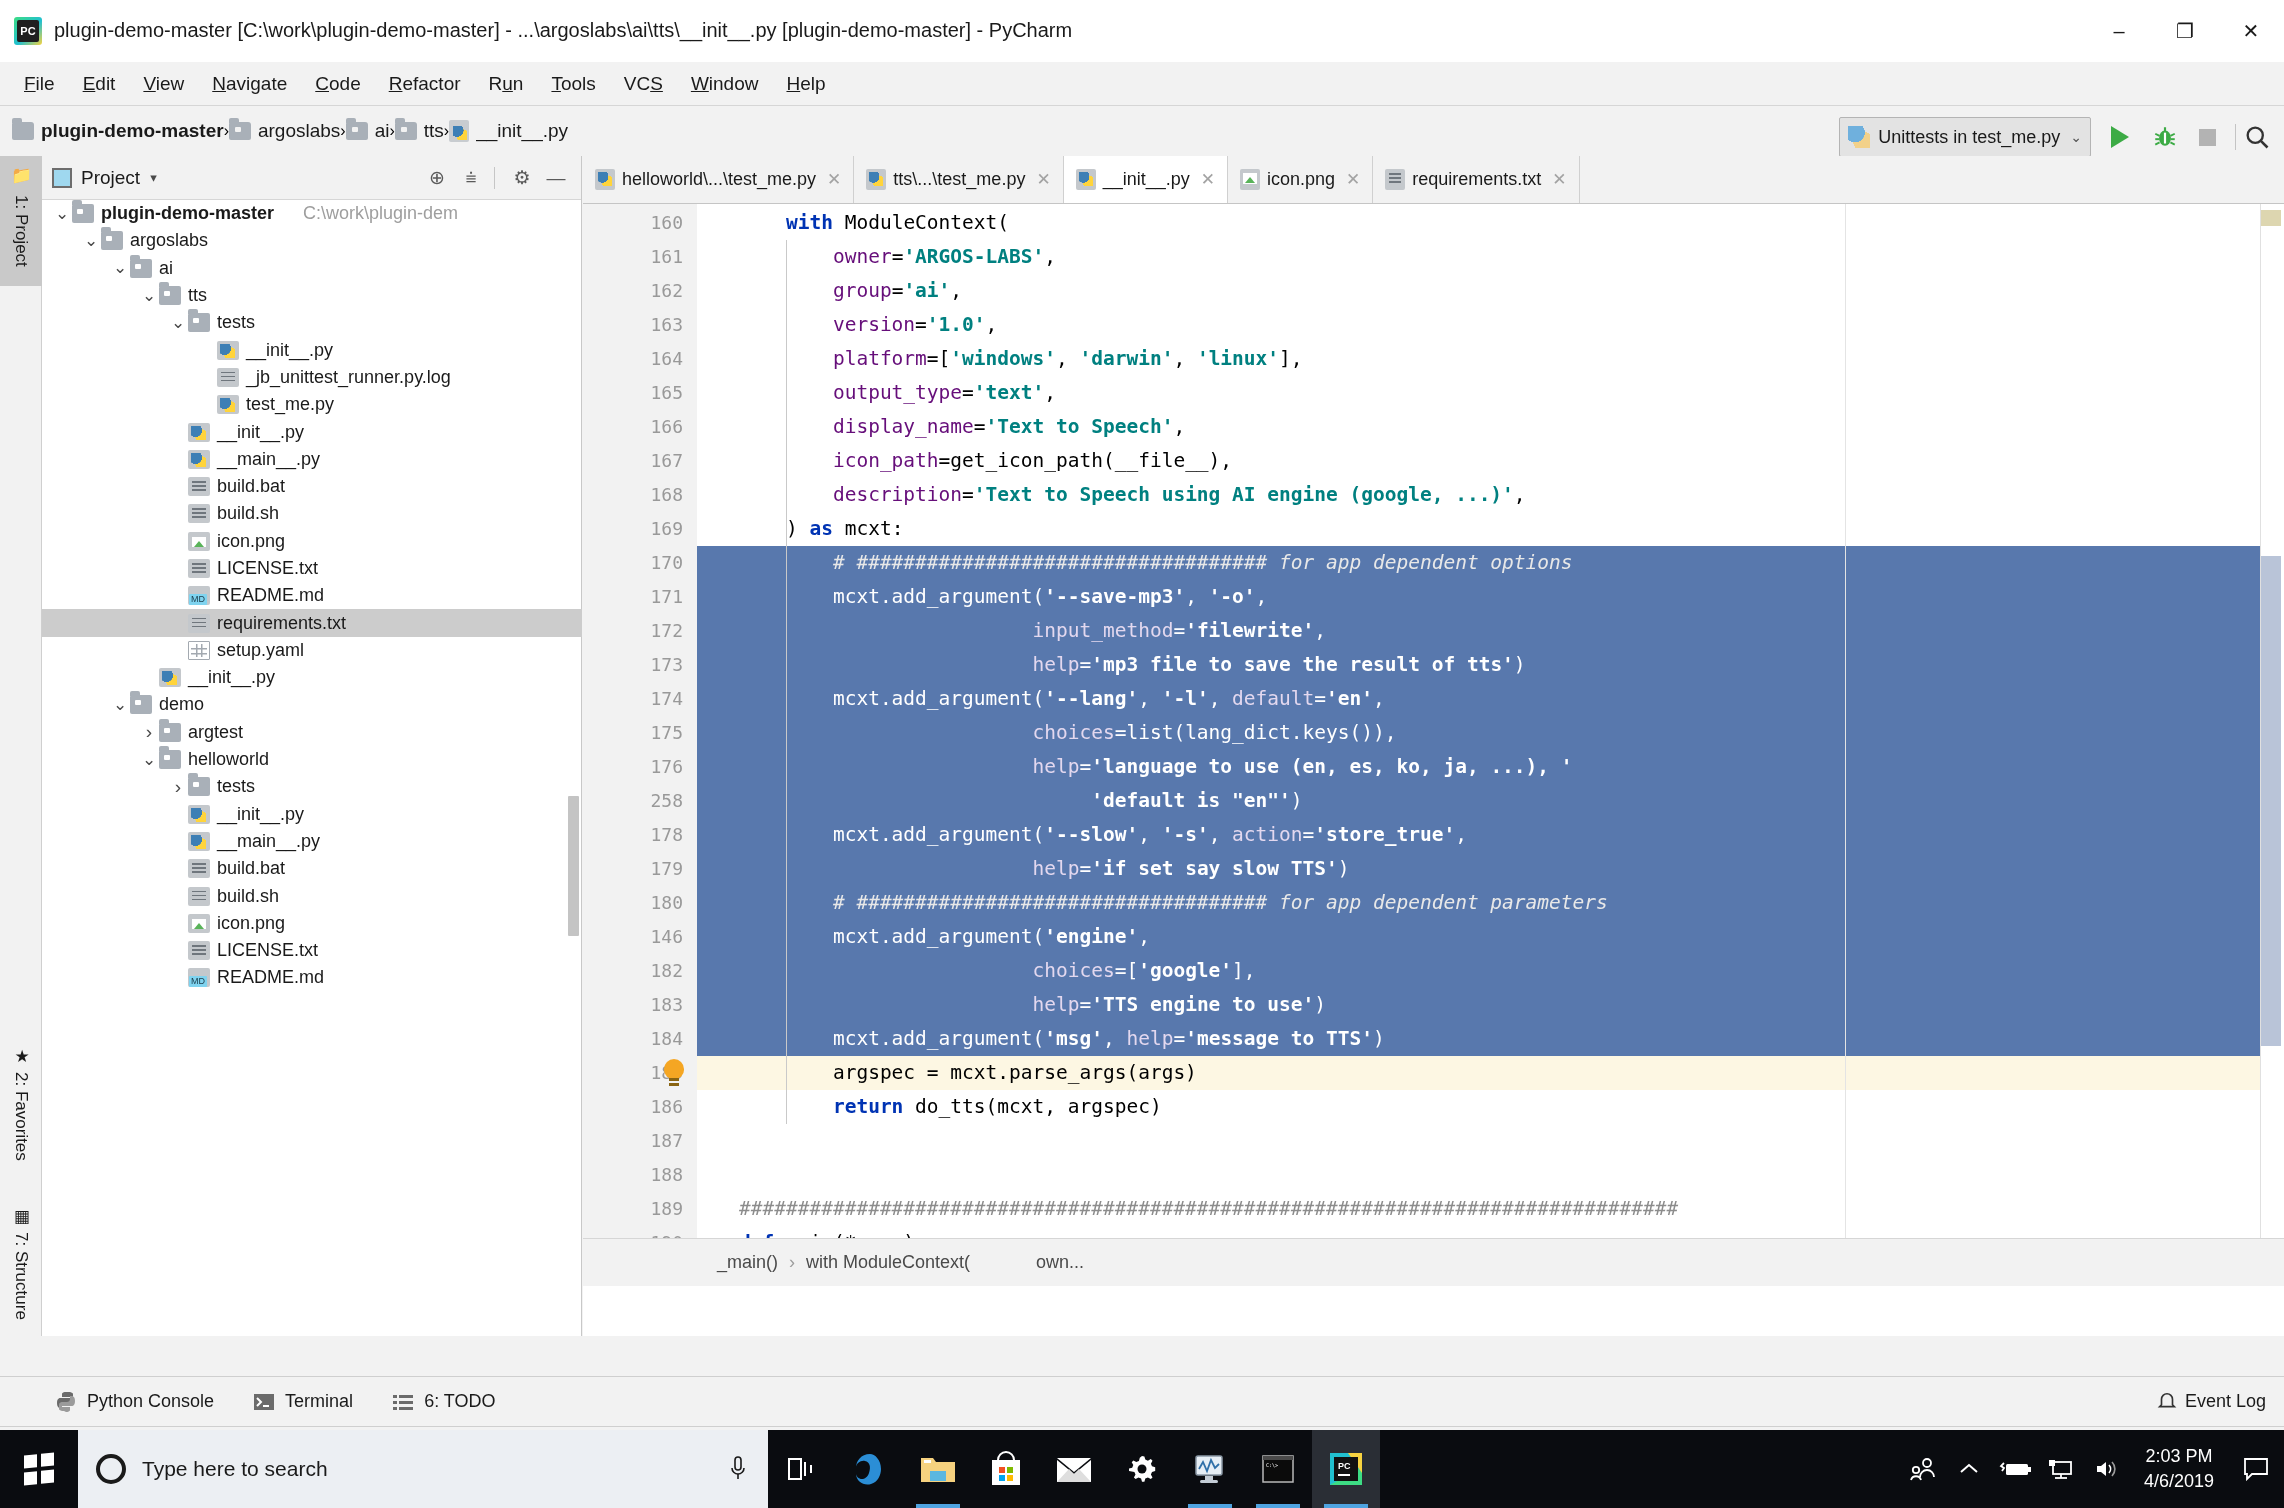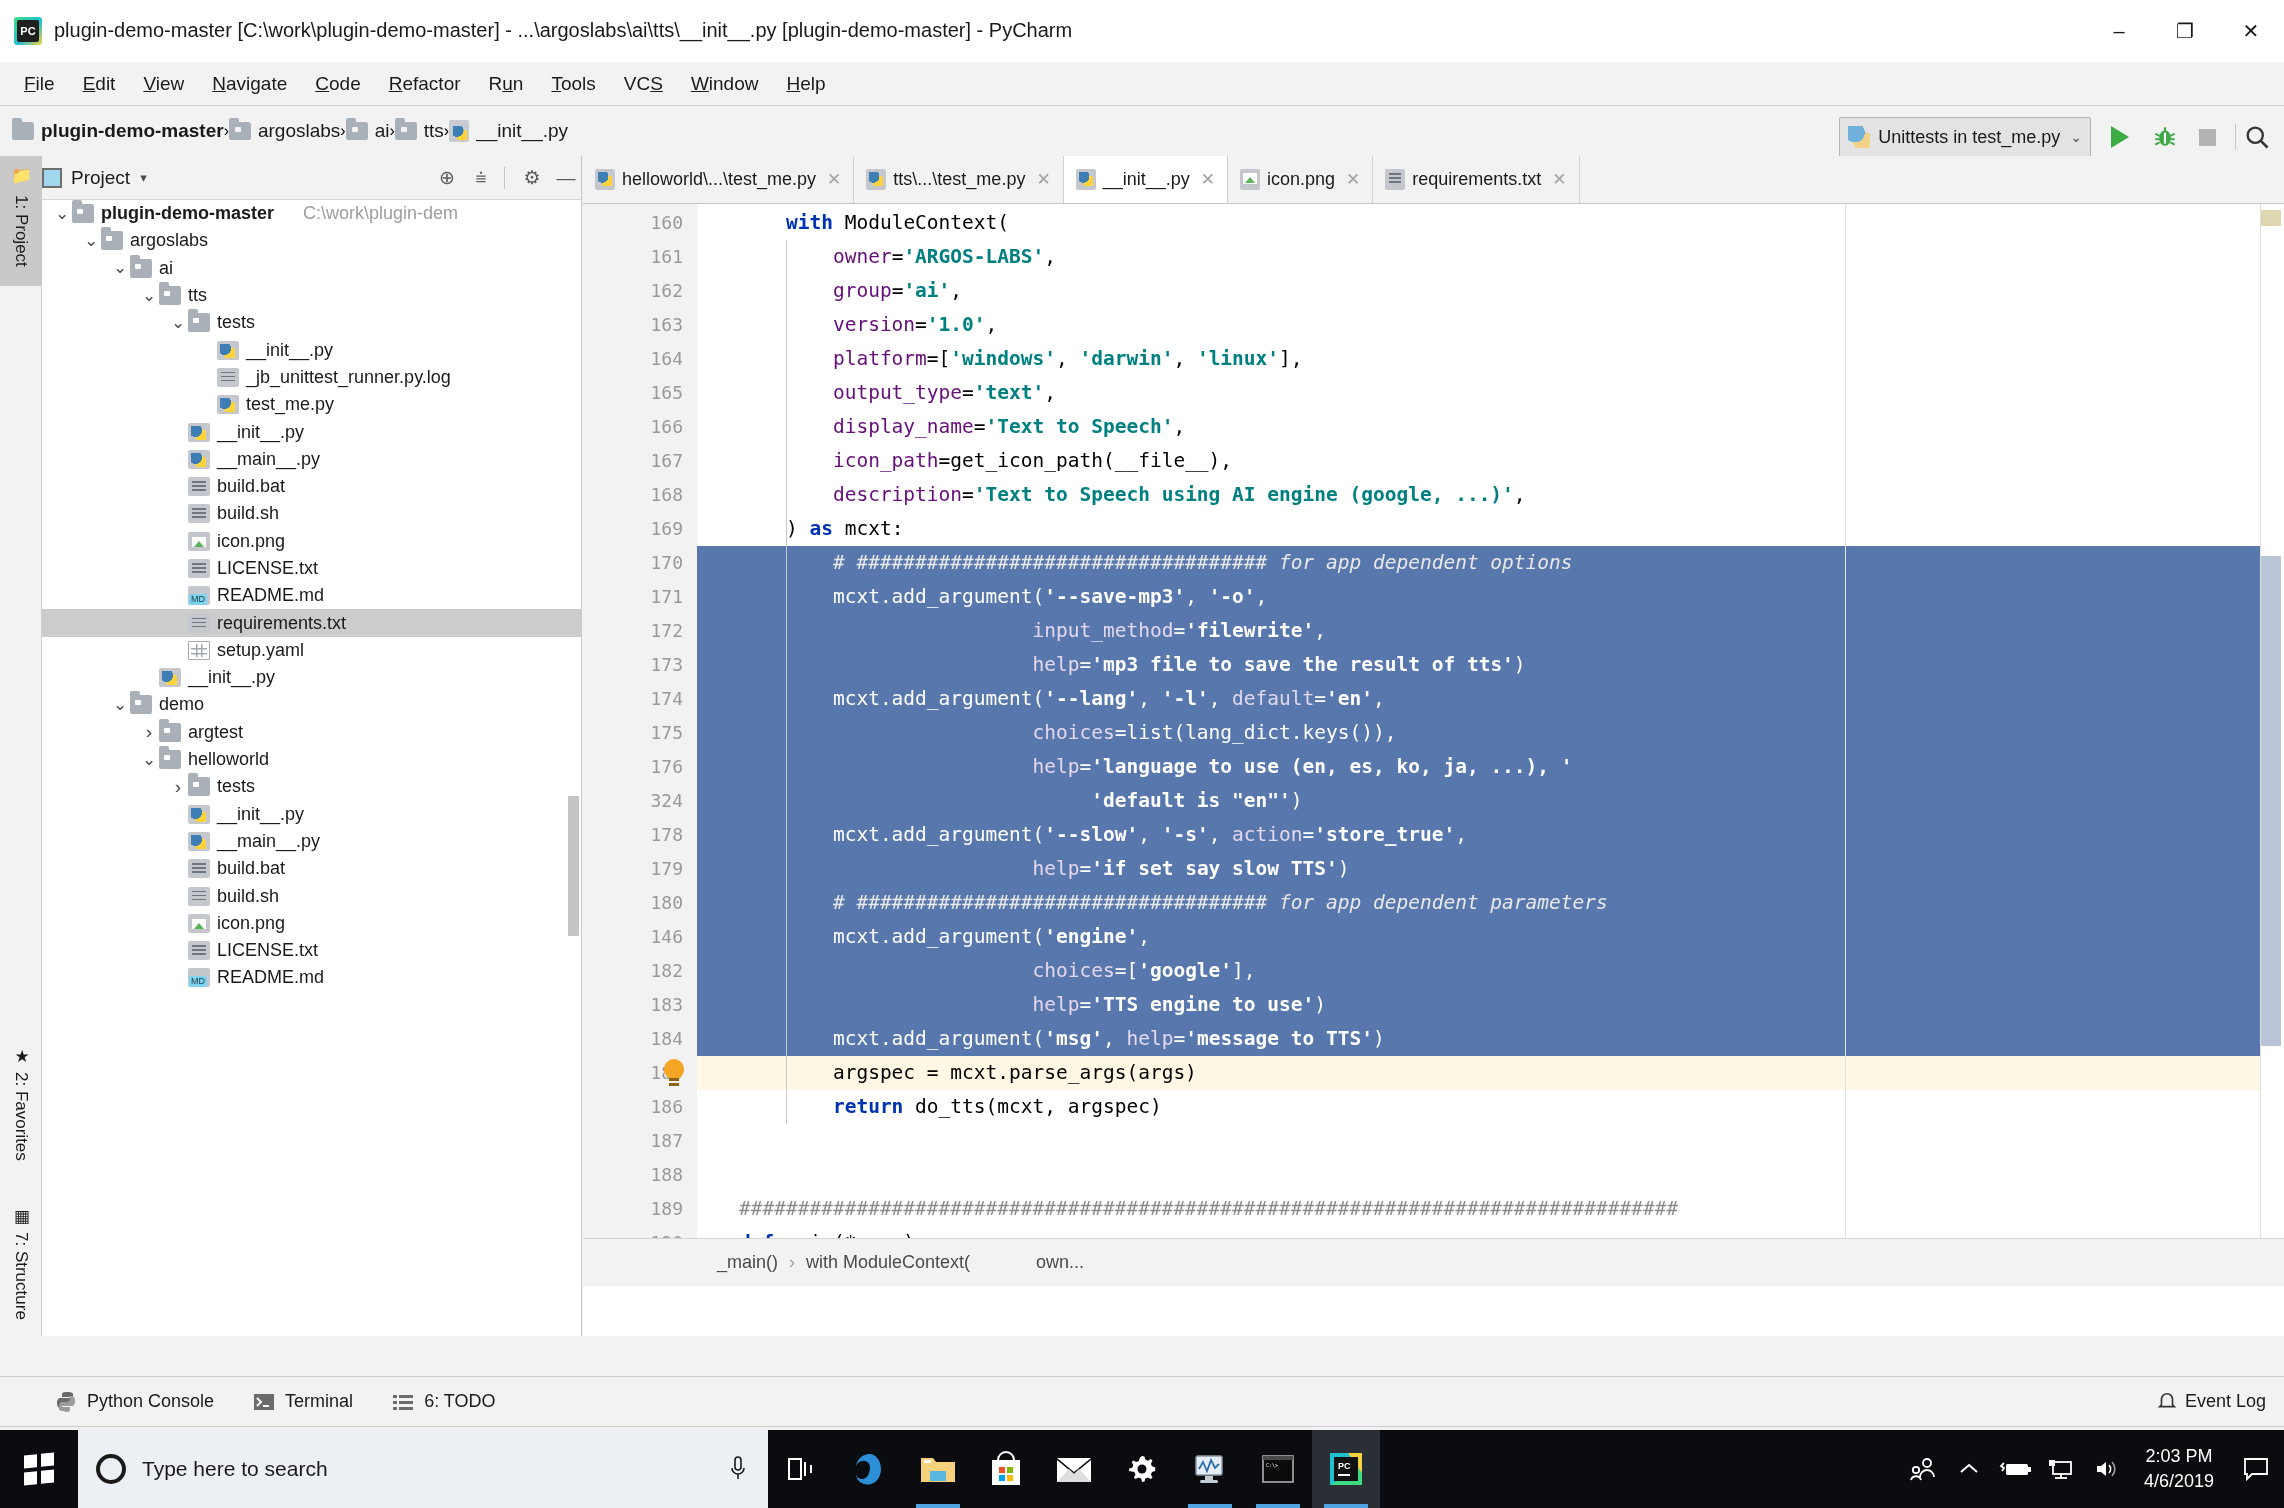--- a/index.html
+++ b/index.html
@@ -99,21 +99,21 @@
   #vtab-struct  { top:1040px; height:140px; }
   .vtab .glyph { font-size:17px; }
 
   
   #projectpanel {
     position:absolute; left:42px; top:156px; width:540px; height:1180px;
     background:#ffffff; border-right:1px solid #c8c8c8;
   }
   #project-header {
     height:44px; background:#f2f2f2; border-bottom:1px solid #d6d6d6;
-    display:flex; align-items:center; padding:0 0;
+    display:flex; align-items:center; padding:0 10px;
   }
   #project-header .sq { width:20px;height:20px;border:2px solid #6d6d6d;background:#9fd8ef;margin-right:9px;}
   #project-header .ptitle { font-size:19px; color:#1a1a1a; }
   #project-header .chev { margin-left:10px; font-size:13px; color:#4a4a4a;}
   .ph-spacer { flex:1; }
   .ph-icon { width:30px;height:30px; display:flex;align-items:center;justify-content:center; color:#5a5a5a; font-size:19px; margin-left:4px;}
   .ph-sep { width:1px;height:22px;background:#c6c6c6;margin:0 8px;}
 
   #tree { position:absolute; left:0; top:44px; width:540px; height:1136px; overflow:hidden; }
   .trow { height:27.3px; display:flex; align-items:center; font-size:18px; color:#1a1a1a; white-space:nowrap; position:relative;}
@@ -570,21 +570,21 @@
       <div class="lnum" style="top: 240px;">167</div>
       <div class="lnum" style="top: 274px;">168</div>
       <div class="lnum" style="top: 308px;">169</div>
       <div class="lnum" style="top: 342px;">170</div>
       <div class="lnum" style="top: 376px;">171</div>
       <div class="lnum" style="top: 410px;">172</div>
       <div class="lnum" style="top: 444px;">173</div>
       <div class="lnum" style="top: 478px;">174</div>
       <div class="lnum" style="top: 512px;">175</div>
       <div class="lnum" style="top: 546px;">176</div>
-      <div class="lnum" style="top: 580px;">324</div>
+      <div class="lnum" style="top: 580px;">258</div>
       <div class="lnum" style="top: 614px;">178</div>
       <div class="lnum" style="top: 648px;">179</div>
       <div class="lnum" style="top: 682px;">180</div>
       <div class="lnum" style="top: 716px;">146</div>
       <div class="lnum" style="top: 750px;">182</div>
       <div class="lnum" style="top: 784px;">183</div>
       <div class="lnum" style="top: 818px;">184</div>
       <div class="lnum" style="top: 852px;">185</div>
       <div class="lnum" style="top: 886px;">186</div>
       <div class="lnum" style="top: 920px;">187</div>

